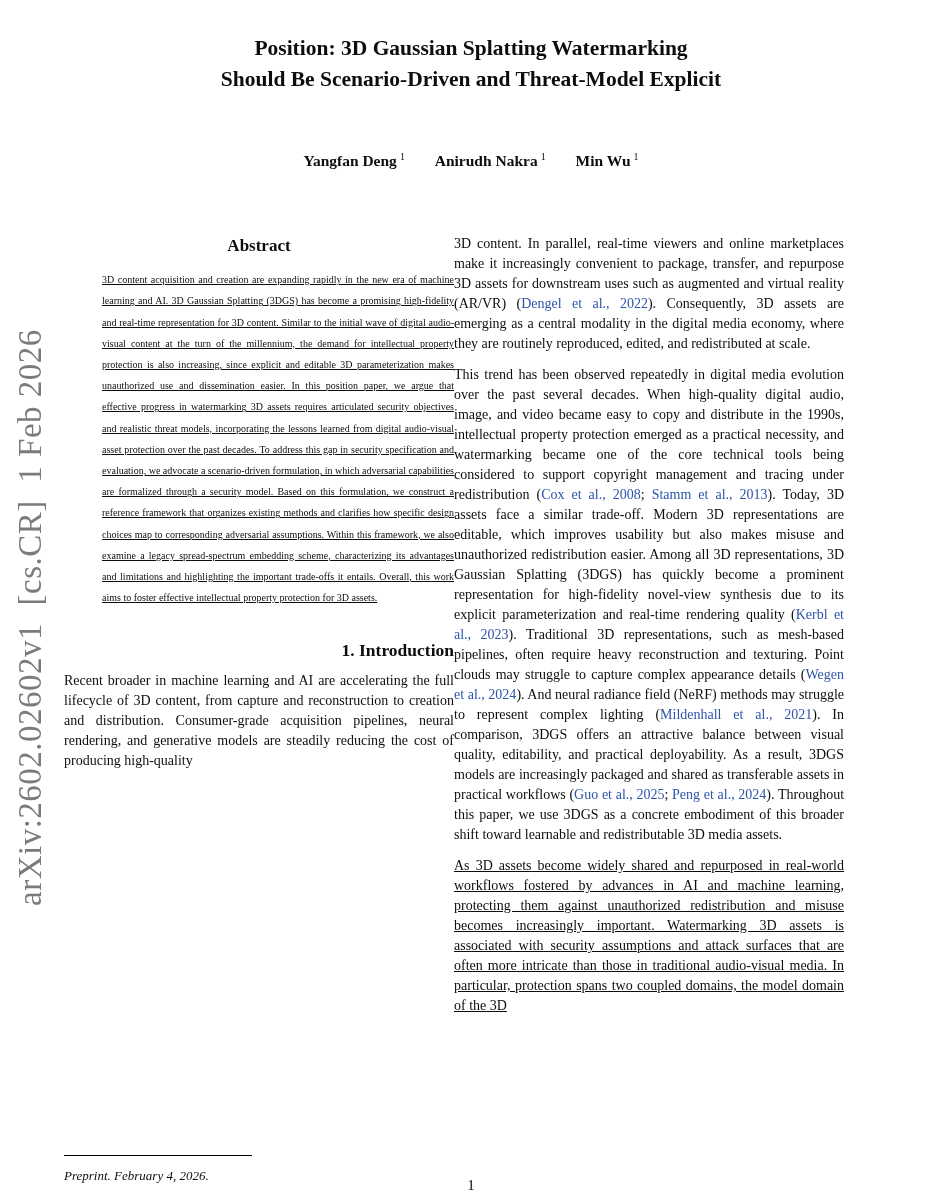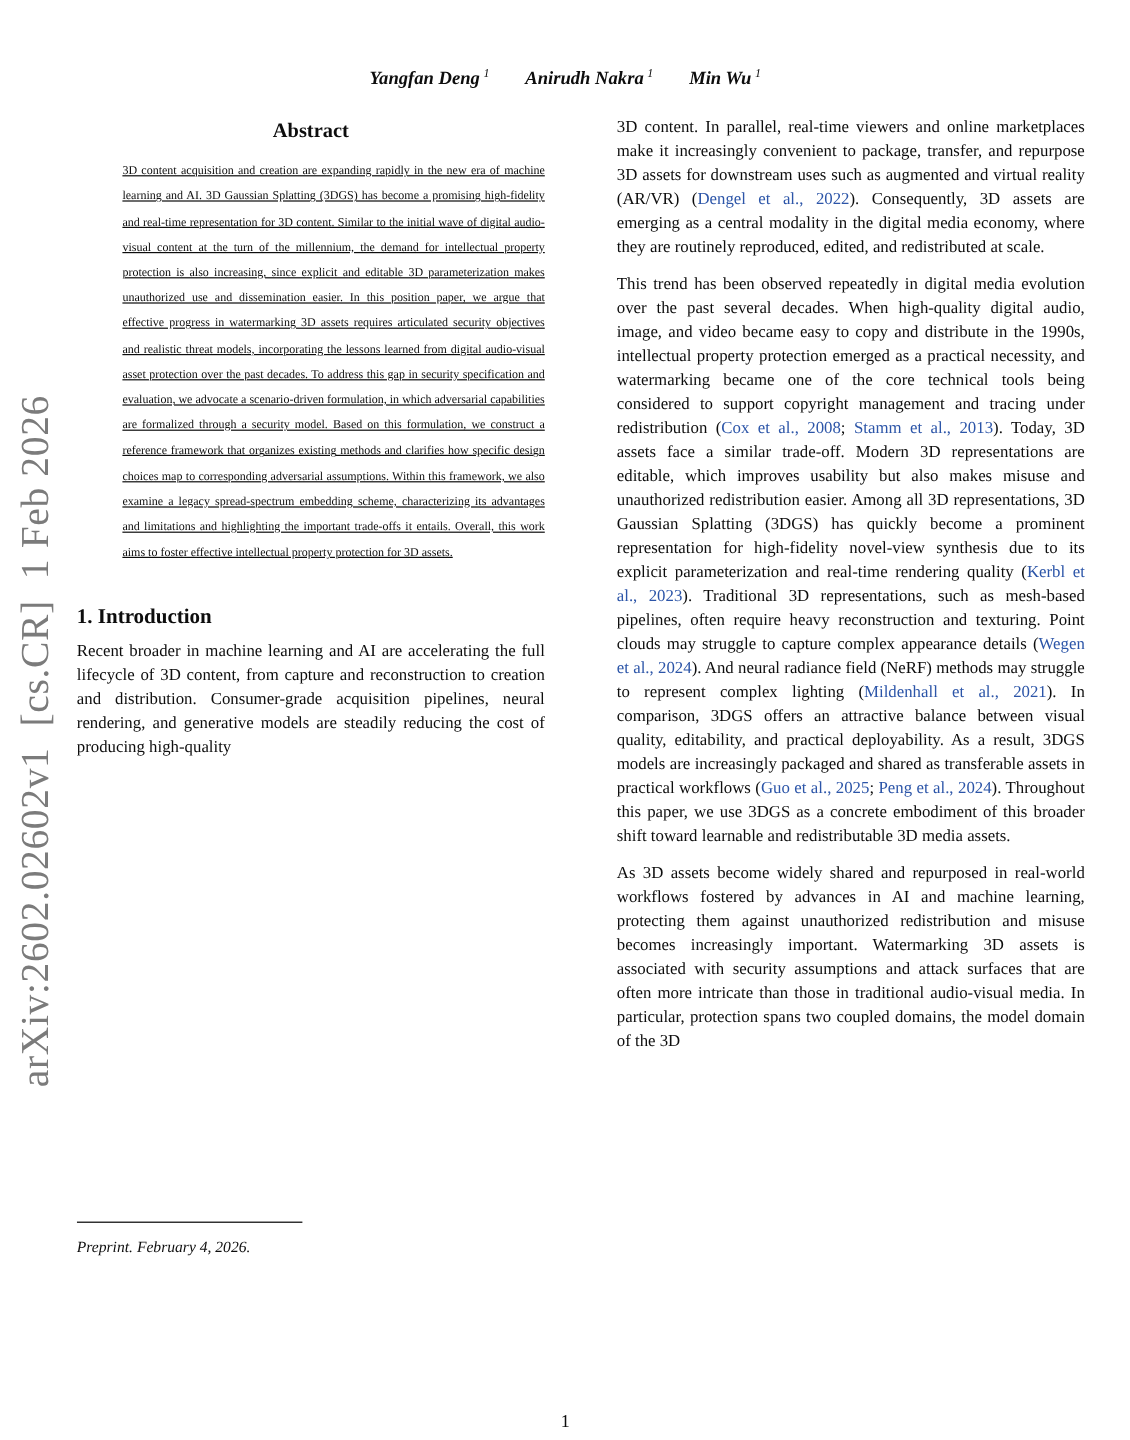--- a/index.html
+++ b/index.html
@@ -30,28 +30,26 @@
     text-align: center;
     font-size: 21.5px;
     font-weight: bold;
     line-height: 31px;
   }
   .authors {
     margin-top: 56px;
     text-align: center;
     font-size: 15.5px;
     font-weight: bold;
-    font-style: italic;
   }
   .author { margin: 0 13px; white-space: nowrap; }
   .author sup { font-size: 10px; font-weight: normal; margin-left: 3px; }
   .columns {
     display: flex;
-    margin: 22px 38px 0 64px;
-    gap: 60px;
+    margin: 64px 38px 0 64px;
     height: 952px;
     overflow: hidden;
   }
   .col { width: 390px; }
   .col-left { display: flex; flex-direction: column; }
   .abstract-heading {
     text-align: center;
     font-size: 17px;
     font-weight: bold;
     margin: 2px 0 13px 0;
@@ -60,29 +58,30 @@
     margin: 0 0 0 38px;
     text-align: justify;
     font-size: 10px;
     line-height: 21.2px;
     hyphens: auto; text-decoration: underline; -webkit-hyphens: auto;
   }
   .section-heading {
     font-size: 17.5px;
     font-weight: bold;
     margin: 32px 0 10px 0;
+    text-align: right;
   }
   .body-par {
     margin: 0 0 11px 0;
     text-align: justify;
     font-size: 14px;
     line-height: 20px;
     hyphens: auto; -webkit-hyphens: auto;
   }
-  .body-par:last-child { margin-bottom: 0; }
+  .body-par:last-child { margin-bottom: 0; text-decoration: underline; }
   .cite { color: var(--cite-color, #2c55a8); }
   .footnote {
     margin-top: auto;
     font-size: 13.4px;
     line-height: 17px;
   }
   .footnote-rule {
     width: 188px;
     border: none;
     border-top: 1px solid #000;
@@ -109,20 +108,24 @@
     font-size: 15px;
   }
 </style>
 </head>
 <body>
 
 <div class="page">
 
   <div class="arxiv-stamp">arXiv:2602.02602v1  [cs.CR]  1 Feb 2026</div>
 
+  <h1 class="title">
+    <span>Position: 3D Gaussian Splatting Watermarking</span><br>
+    <span>Should Be Scenario-Driven and Threat-Model Explicit</span>
+  </h1>
 
   <div class="authors">
     <span class="author"><span>Yangfan Deng</span><sup>1</sup></span>
     <span class="author"><span>Anirudh Nakra</span><sup>1</sup></span>
     <span class="author"><span>Min Wu</span><sup>1</sup></span>
   </div>
 
   <div class="columns">
 
     <div class="col col-left">

